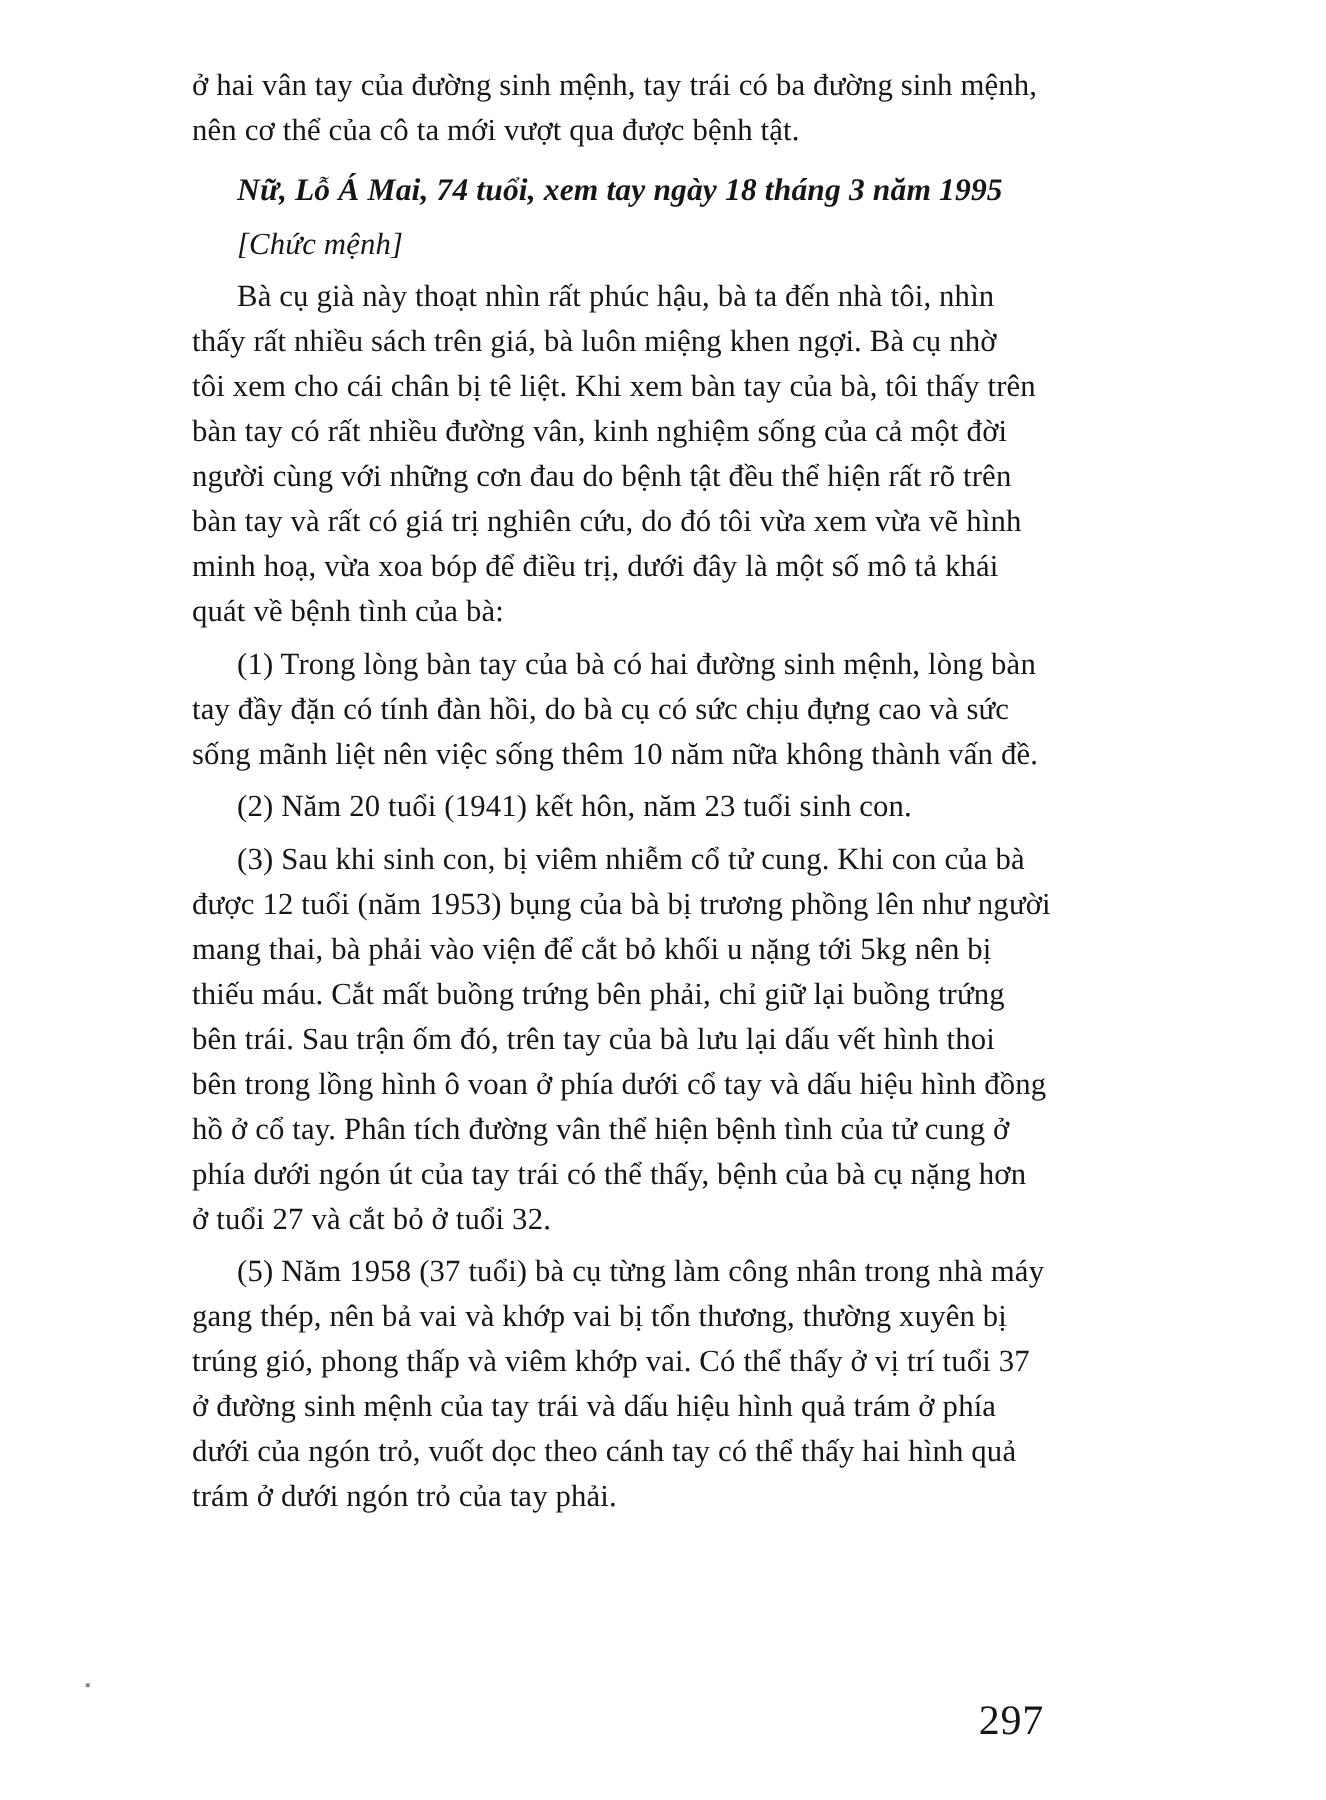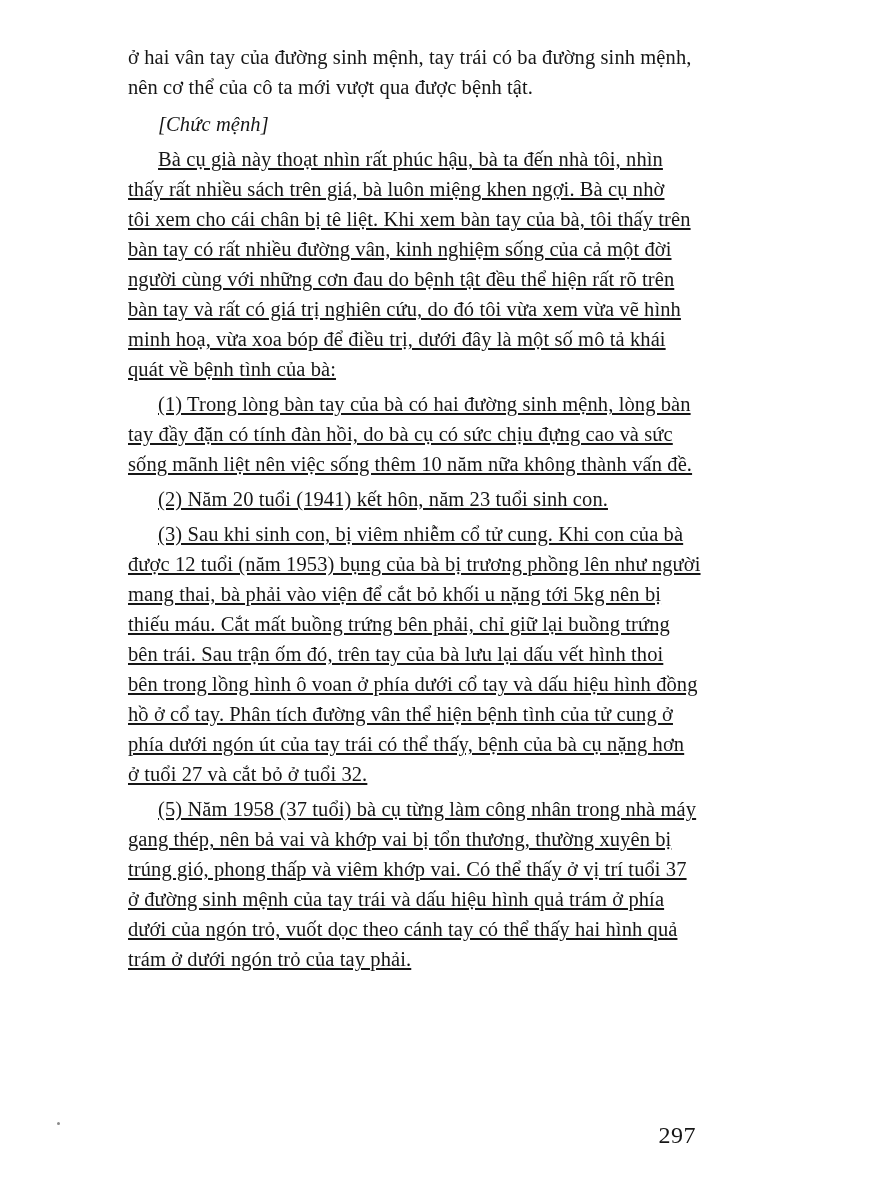--- a/index.html
+++ b/index.html
@@ -31,58 +31,58 @@
     font-size: 20.5px;
     line-height: 30px;
     white-space: pre-line;
     letter-spacing: 0.1px;
   }
   .text-block p + p {
     margin-top: 5px;
   }
   p.indent {
     text-indent: 30px;
-    text-decoration: underline;
   }
   p.case-heading {
     font-weight: bold;
     font-style: italic;
     text-indent: 30px;
     margin-top: 9px !important;
     font-size: 21px;
   }
   p.section-label {
     font-style: italic;
     text-indent: 30px;
     margin-top: 7px !important;
   }
   .page-number {
     position: absolute;
     right: 52px;
-    bottom: 51px;
-    font-size: 24px;
+    bottom: 36px;
+    font-size: 28px;
     letter-spacing: 0.5px;
   }
   .speck {
     position: absolute;
     left: 57px;
     top: 1122px;
     width: 3px;
     height: 3px;
     background: #8a8a8a;
     border-radius: 50%;
   }
 </style>
 </head>
 <body>
 
 <div class="page">
   <div class="text-block">
     <p class="continuation">ở hai vân tay của đường sinh mệnh, tay trái có ba đường sinh mệnh,
 nên cơ thể của cô ta mới vượt qua được bệnh tật.</p>
+    <p class="case-heading">Nữ, Lỗ Á Mai, 74 tuổi, xem tay ngày 18 tháng 3 năm 1995</p>
     <p class="section-label">[Chức mệnh]</p>
     <p class="indent">Bà cụ già này thoạt nhìn rất phúc hậu, bà ta đến nhà tôi, nhìn
 thấy rất nhiều sách trên giá, bà luôn miệng khen ngợi. Bà cụ nhờ
 tôi xem cho cái chân bị tê liệt. Khi xem bàn tay của bà, tôi thấy trên
 bàn tay có rất nhiều đường vân, kinh nghiệm sống của cả một đời
 người cùng với những cơn đau do bệnh tật đều thể hiện rất rõ trên
 bàn tay và rất có giá trị nghiên cứu, do đó tôi vừa xem vừa vẽ hình
 minh hoạ, vừa xoa bóp để điều trị, dưới đây là một số mô tả khái
 quát về bệnh tình của bà:</p>
     <p class="indent">(1) Trong lòng bàn tay của bà có hai đường sinh mệnh, lòng bàn

